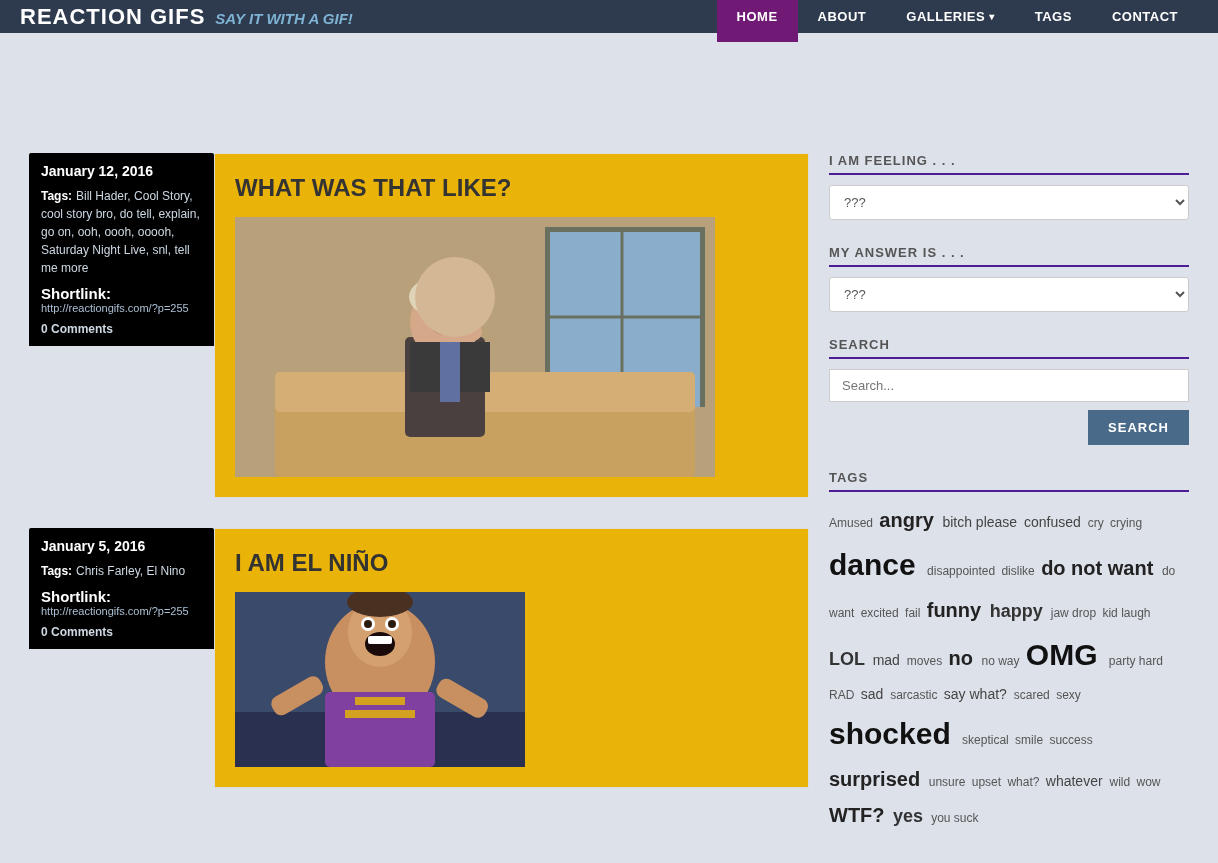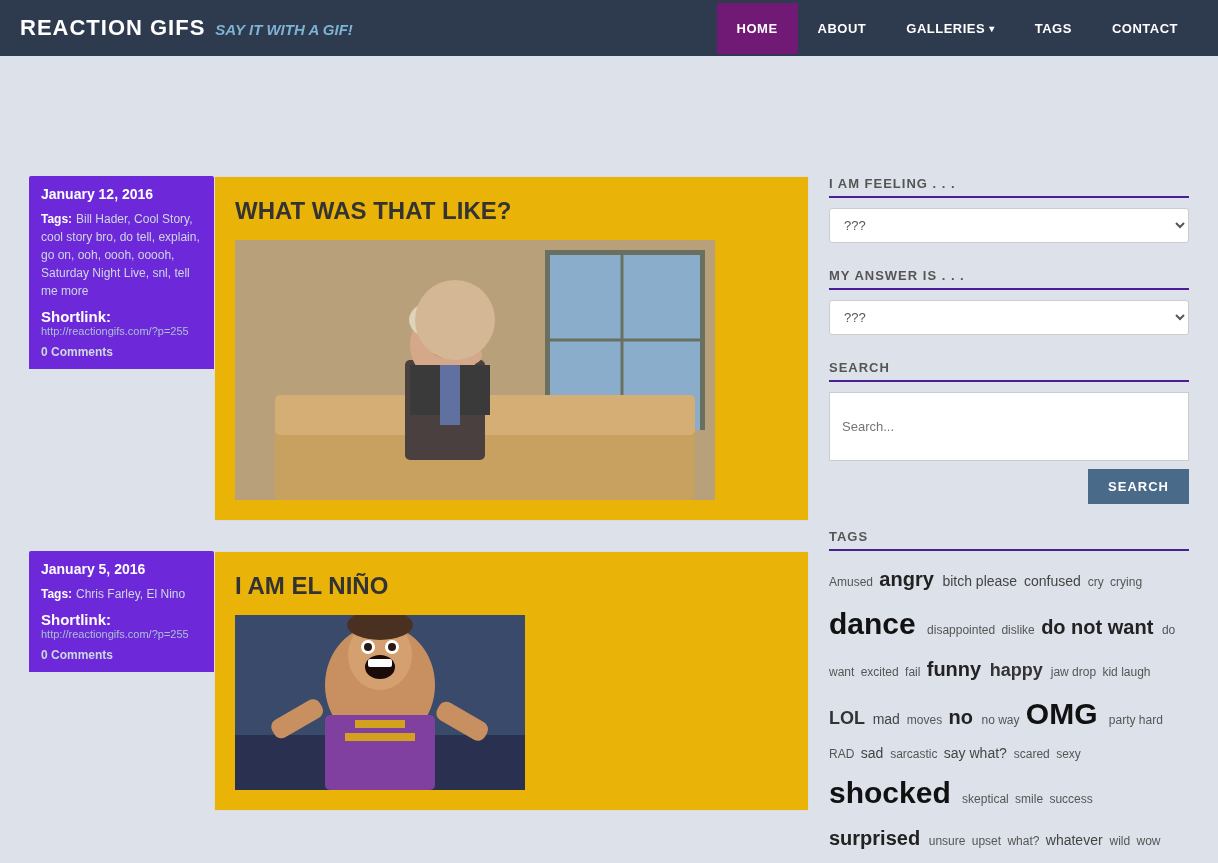--- a/index.html
+++ b/index.html
@@ -3,21 +3,21 @@
   <meta charset="utf-8">
   <style>
     * { margin: 0; padding: 0; box-sizing: border-box; }
     body { font-family: Arial, sans-serif; background: #dde2ea; color: #333; font-size: 14px; }
 
     
     nav {
       background: #2e3a4e;
       display: flex;
       align-items: center;
-      height: 56px;
+      height: 33px;
       padding: 0 20px;
     }
     .nav-brand {
       display: flex;
       align-items: baseline;
       gap: 10px;
       flex: 1;
     }
     .nav-brand-title {
       font-size: 22px;
@@ -78,21 +78,21 @@
     }
 
     
     .left-sidebar {
       width: 185px;
       flex-shrink: 0;
     }
 
     
     .post-meta-card {
-      background: #6d28d9;
+      background: #000000;
       color: #fff;
       padding: 10px 12px;
       margin-bottom: 0;
       border-radius: 2px 2px 0 0;
     }
     .post-meta-card .date {
       font-size: 14px;
       font-weight: bold;
       color: #fff;
       margin-bottom: 8px;
@@ -200,21 +200,21 @@
       border: 1px solid #ccc;
       border-radius: 3px;
       background: #fff;
       font-size: 13px;
       color: #555;
       appearance: auto;
     }
 
     .search-input {
       width: 100%;
-      padding: 26px 12px;
+      padding: 8px 12px;
       border: 1px solid #ccc;
       font-size: 13px;
       color: #999;
       outline: none;
       margin-bottom: 8px;
     }
 
     .search-button {
       float: right;
       background: #4a6a8a;

